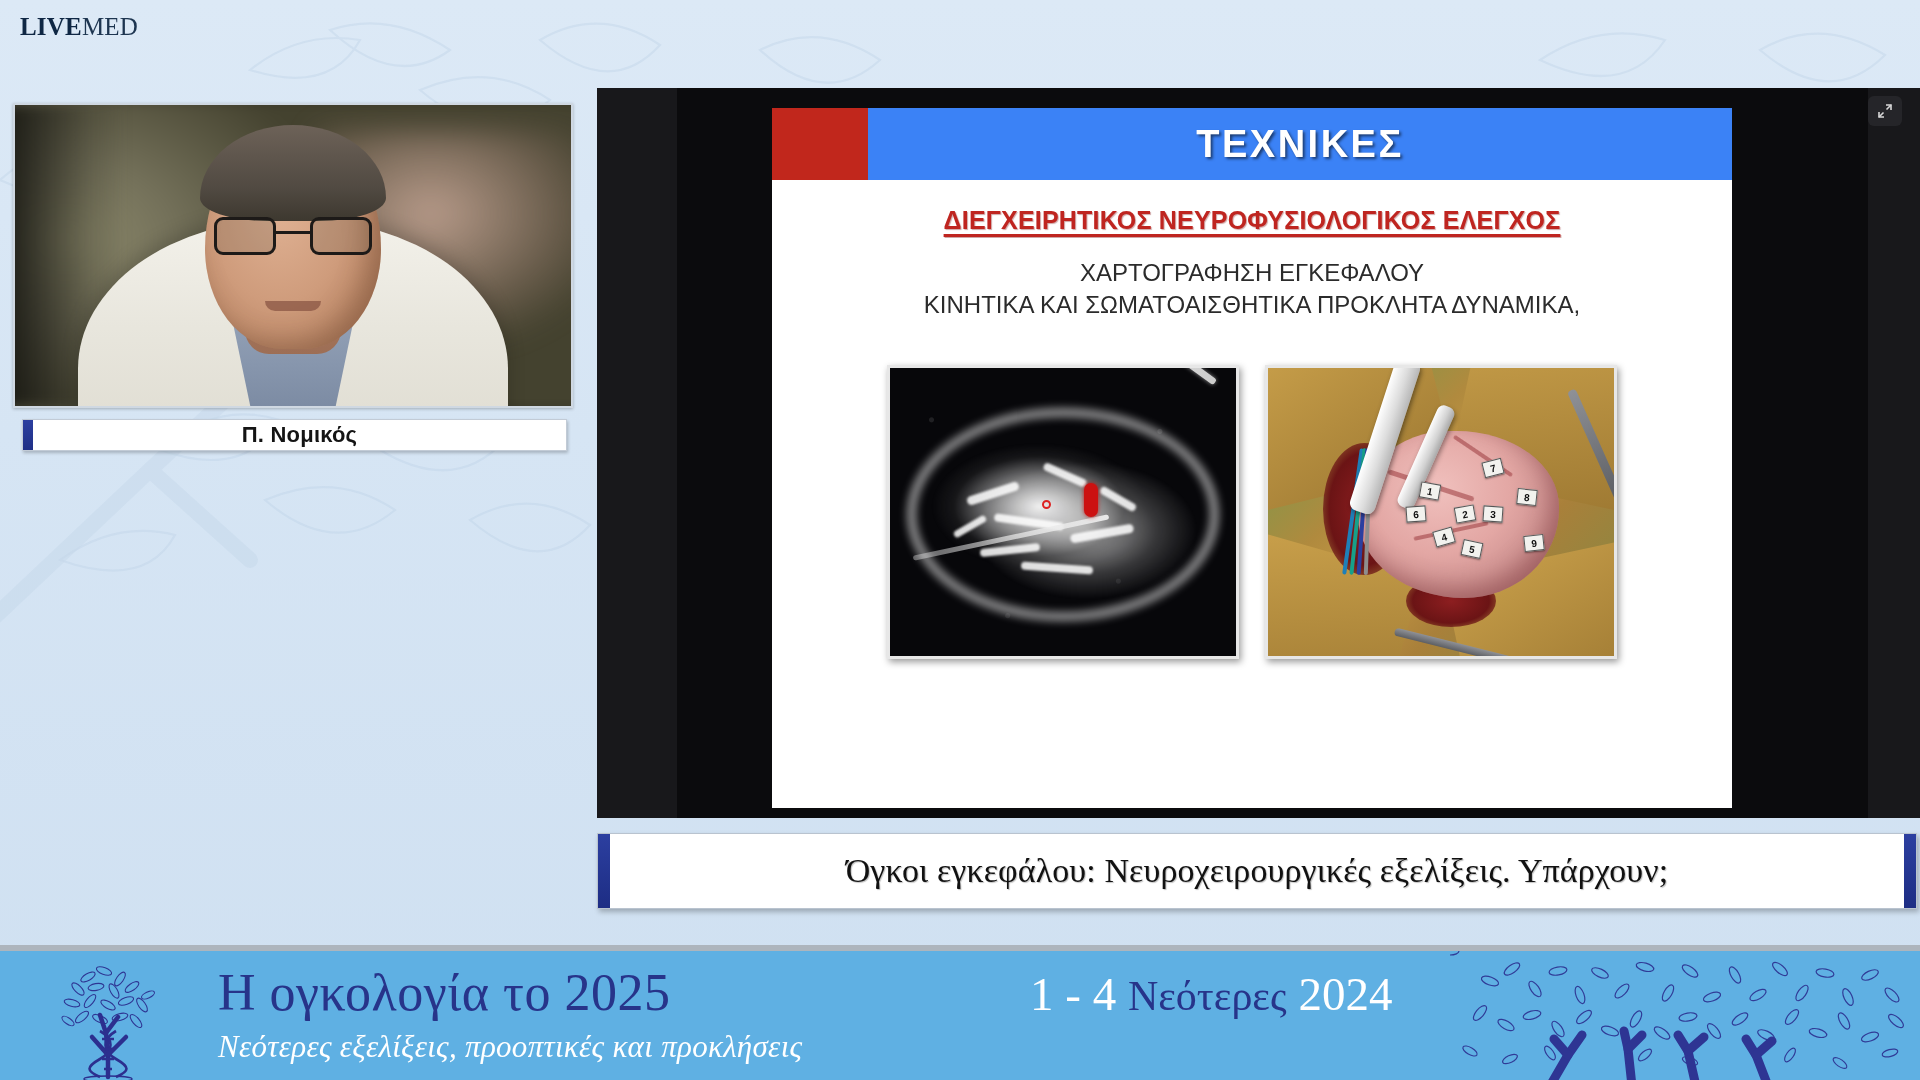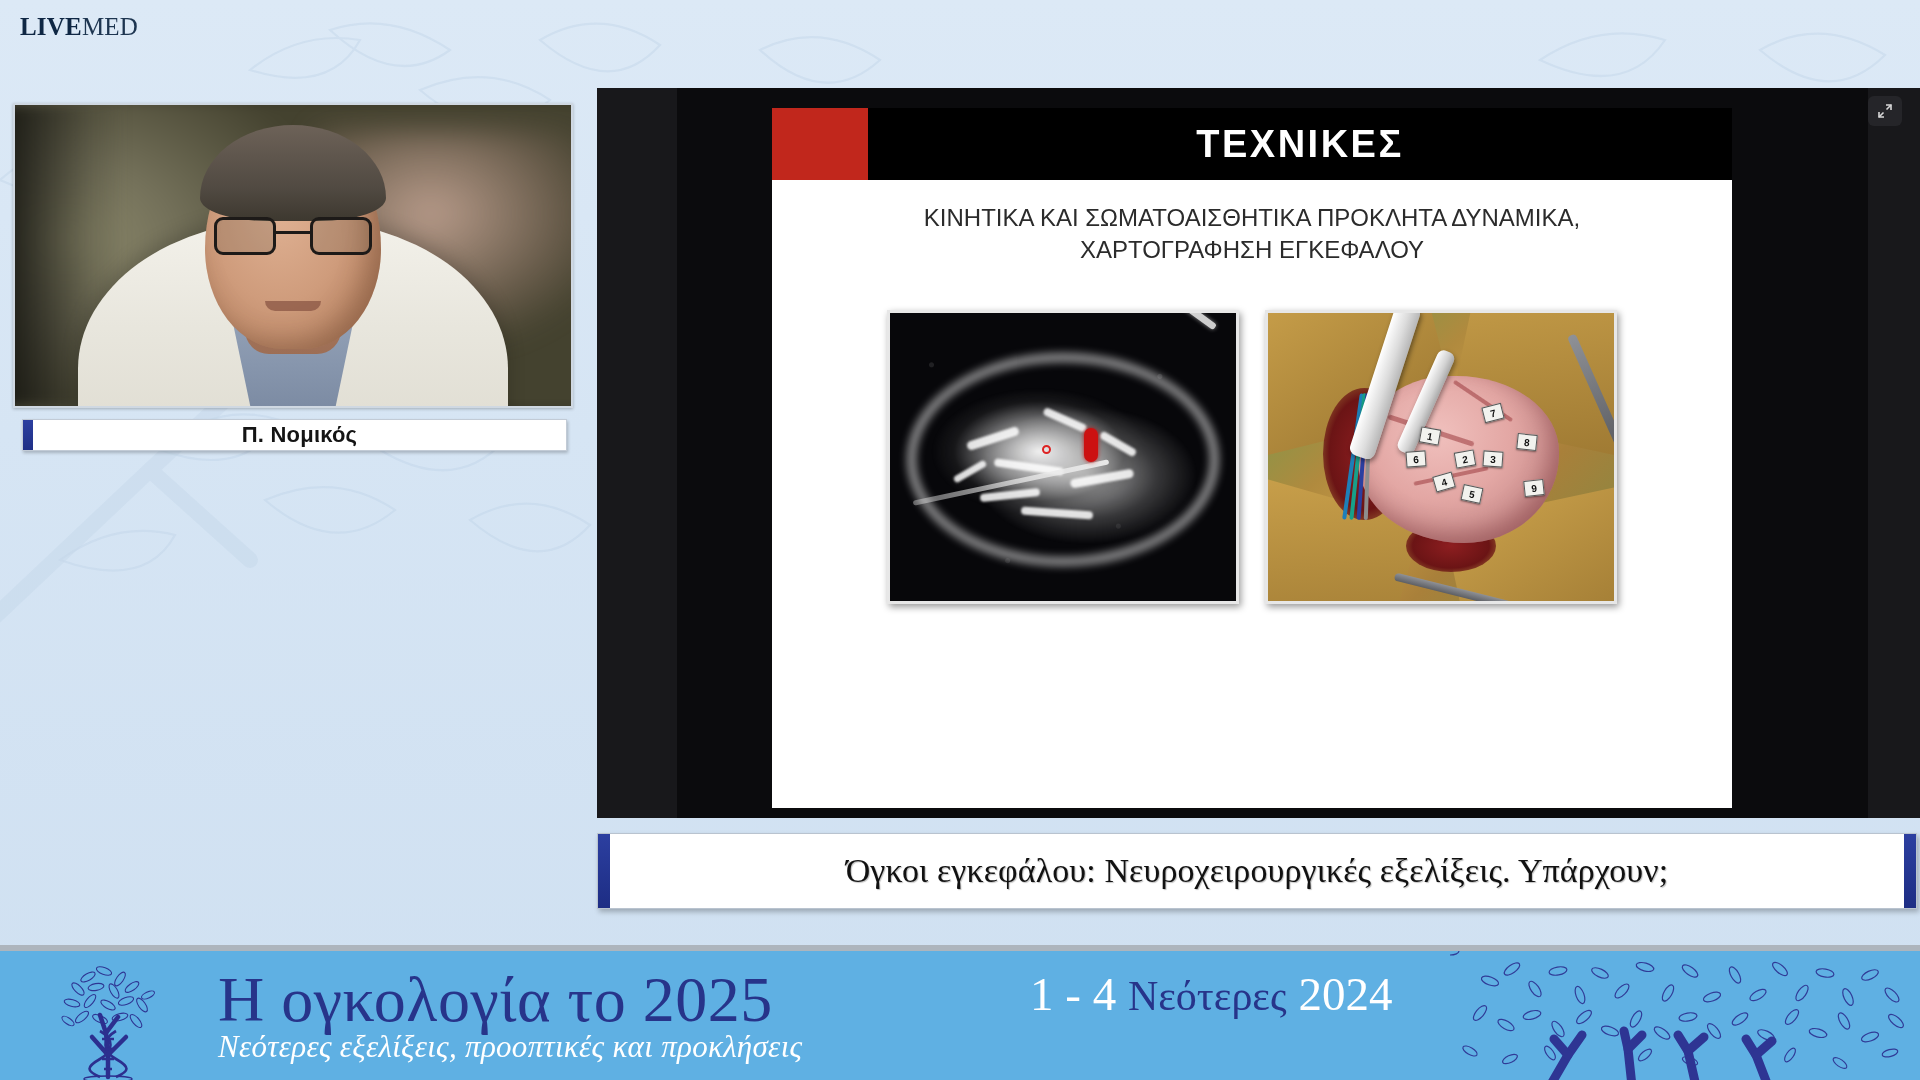--- a/index.html
+++ b/index.html
@@ -169,21 +169,21 @@
     left: 175px; top: 20px;
     width: 960px; height: 700px;
     background: #ffffff;
     overflow: hidden;
   }
 
   .slide-header { position: relative; height: 72px; display: flex; }
   .slide-header .redblock { width: 96px; height: 100%; background: #c1271c; }
   .slide-header .greyband {
     flex: 1; height: 100%;
-    background: #000000;
+    background: #3b82f6;
     display: flex; align-items: center; justify-content: center;
   }
   .slide-header .greyband .ttl {
     color: #ffffff;
     font-size: 38px; font-weight: 800; letter-spacing: 2.5px;
     text-shadow: 2px 2px 3px rgba(0,0,0,.55);
   }
 
   .slide-subtitle {
     margin-top: 26px; text-align: center;
@@ -386,21 +386,21 @@
   .banner-deco-right {
     position: absolute; right: 0; top: 0; width: 470px; height: 135px;
     opacity: .95;
   }
   .tree-logo {
     position: absolute; left: 48px; top: 8px; width: 130px; height: 124px;
   }
   .banner-title {
     position: absolute; left: 218px; top: 12px;
     font-family: "Liberation Serif", serif;
-    font-size: 64px; color: #27348a; font-weight: 400;
+    font-size: 52px; color: #27348a; font-weight: 400;
     letter-spacing: .5px;
   }
   .banner-sub {
     position: absolute; left: 218px; top: 78px;
     font-family: "Liberation Serif", serif;
     font-style: italic;
     font-size: 31px; color: #ffffff; font-weight: 400;
     letter-spacing: .3px;
   }
   .banner-date {
@@ -487,24 +487,25 @@
 
     <div class="slide">
 
       <div class="slide-header">
         <div class="redblock"></div>
         <div class="greyband">
           <span class="ttl">ΤΕΧΝΙΚΕΣ</span>
         </div>
       </div>
 
+      <div class="slide-subtitle">ΔΙΕΓΧΕΙΡΗΤΙΚΟΣ ΝΕΥΡΟΦΥΣΙΟΛΟΓΙΚΟΣ ΕΛΕΓΧΟΣ</div>
 
       <div class="slide-body">
+        <div>ΧΑΡΤΟΓΡΑΦΗΣΗ ΕΓΚΕΦΑΛΟΥ</div>
         <div>ΚΙΝΗΤΙΚΑ ΚΑΙ ΣΩΜΑΤΟΑΙΣΘΗΤΙΚΑ ΠΡΟΚΛΗΤΑ ΔΥΝΑΜΙΚΑ,</div>
-        <div>ΧΑΡΤΟΓΡΑΦΗΣΗ ΕΓΚΕΦΑΛΟΥ</div>
       </div>
 
       <div class="slide-figs">
 
         <div class="fig fig-mri">
           <div class="mri-noise"></div>
           <div class="mri-brain"></div>
           <div class="mri-rim"></div>
           <div class="mri-gyri">
             <span style="left:22%;top:42%;width:54px;height:9px;transform:rotate(-18deg);"></span>

